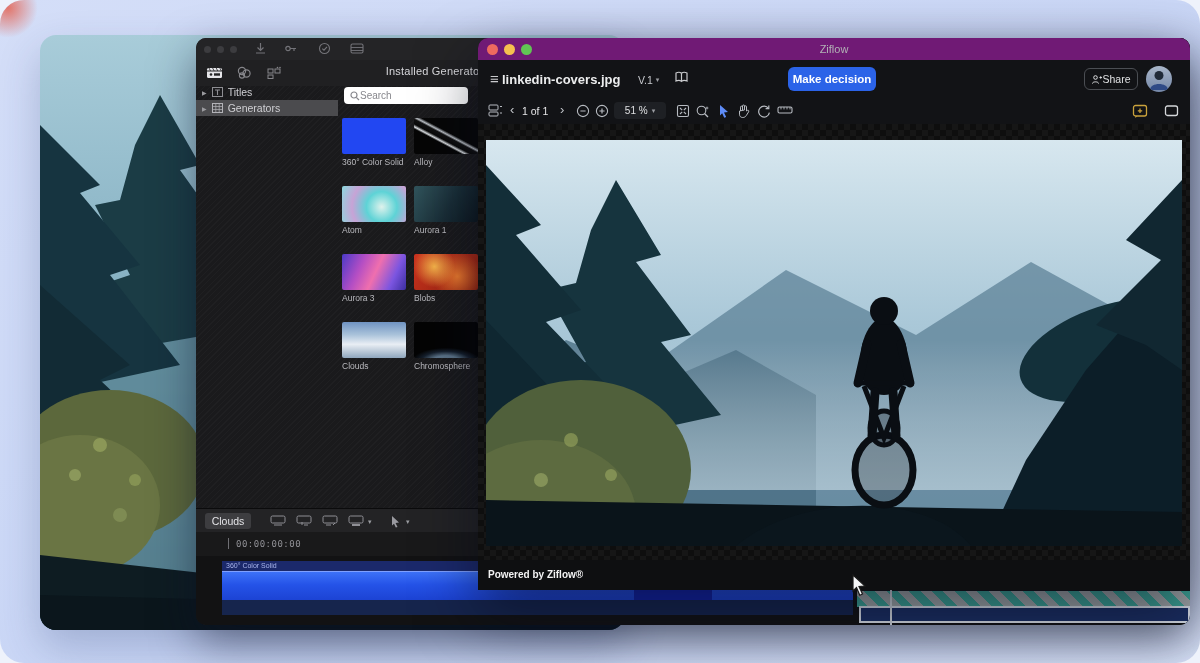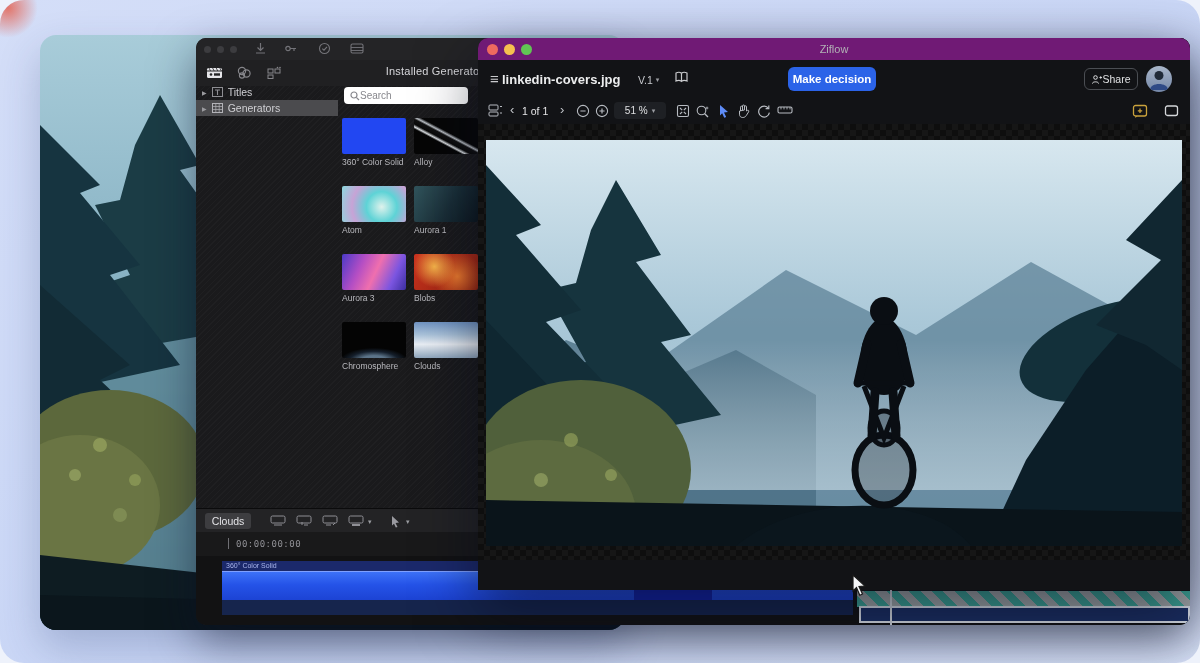--- a/index.html
+++ b/index.html
@@ -228,26 +228,26 @@
         </div>
       <div class="gcell">
           <div class="gthumb" style="background:linear-gradient(115deg,#4a3ac8 0%,#b44ec4 30%,#ef6fae 52%,#7b55e0 78%,#3c2ea0 100%)"></div>
           <div class="glabel">Aurora 3</div>
         </div>
       <div class="gcell">
           <div class="gthumb" style="background:radial-gradient(circle at 32% 35%,#f6b44a 0%,rgba(246,180,74,0) 42%),radial-gradient(circle at 68% 62%,#f07c2e 0%,rgba(240,124,46,0) 50%),linear-gradient(135deg,#cc3420,#94220f)"></div>
           <div class="glabel">Blobs</div>
         </div>
       <div class="gcell">
+          <div class="gthumb" style="background:linear-gradient(180deg,#6f93c2 0%,#a9c2da 35%,#e9eef4 62%,#8fa6bd 100%)"></div>
+          <div class="glabel">Clouds</div>
+        </div>
+      <div class="gcell">
           <div class="gthumb" style="background:radial-gradient(ellipse 80% 55% at 50% 108%,rgba(150,190,225,.6) 26%,rgba(70,110,160,.25) 48%,rgba(0,0,0,0) 66%),#040404"></div>
           <div class="glabel">Chromosphere</div>
-        </div>
-      <div class="gcell">
-          <div class="gthumb" style="background:linear-gradient(180deg,#6f93c2 0%,#a9c2da 35%,#e9eef4 62%,#8fa6bd 100%)"></div>
-          <div class="glabel">Clouds</div>
         </div>
     </div>
 
     <div class="abs indexbar">
       <div class="index-pill">Clouds</div>
       <span class="ic idx-ic" style="left:74px">
         <svg width="16" height="12" viewBox="0 0 16 12">
             <rect x="1" y="1" width="14" height="7" rx="1.5" stroke="#8f8f95" fill="none"></rect>
             <path d="M4 10h8" stroke="#8f8f95"></path>
           </svg>
@@ -450,20 +450,23 @@
             <path d="M398 176 C378 183,370 212,377 240 C384 260,412 260,419 240 C426 212,418 183,398 176 Z" fill="#0a0e13"></path>
             <circle cx="398" cy="171" r="14" fill="#0a0e13"></circle>
             <path d="M381 204 372 243 M415 204 424 243" stroke="#0a0e13" stroke-width="9" stroke-linecap="round"></path>
             <path d="M389 252 386 296 M407 252 410 296" stroke="#0a0e13" stroke-width="9" stroke-linecap="round"></path>
             <path d="M368 243h60" stroke="#0a0e13" stroke-width="5"></path>
           </g>
         </svg>
       </div>
     </div>
 
+    <div class="abs zf-bottom">
+      <span class="powered">Powered by Ziflow®</span>
+    </div>
   </div>
 
   <div class="abs cursor">
     <svg width="20" height="22" viewBox="0 0 20 22">
         <path d="M3 1 15 12 9 12.5 12.5 20 9.8 21.2 6.5 13.6 3 17 Z" fill="#f5f6f8" stroke="#1a1a1a" stroke-width="1.2"></path>
       </svg>
   </div>
 </div>
 
 </body></html>

